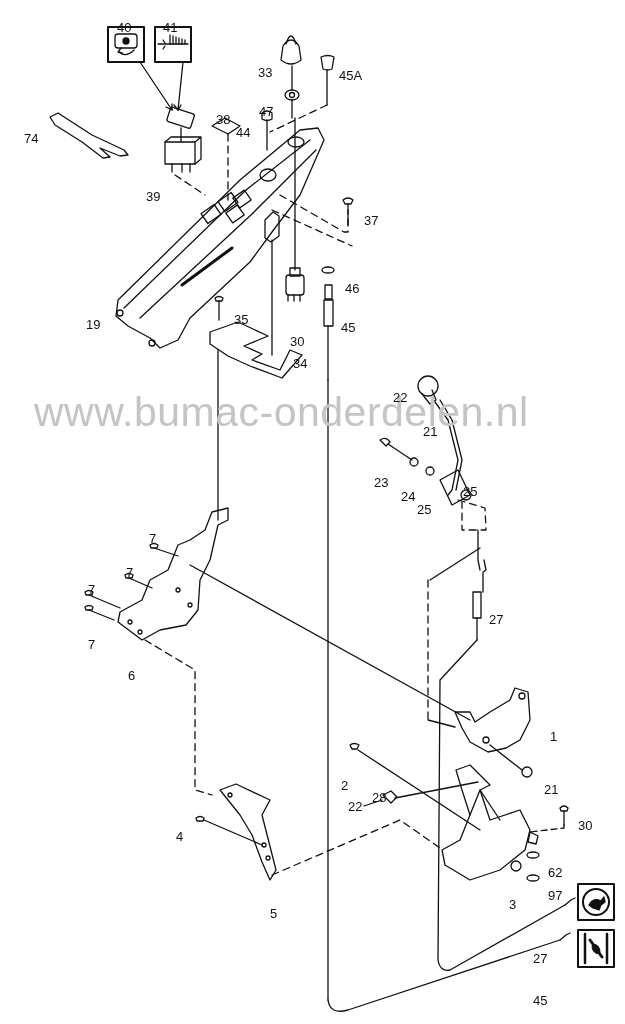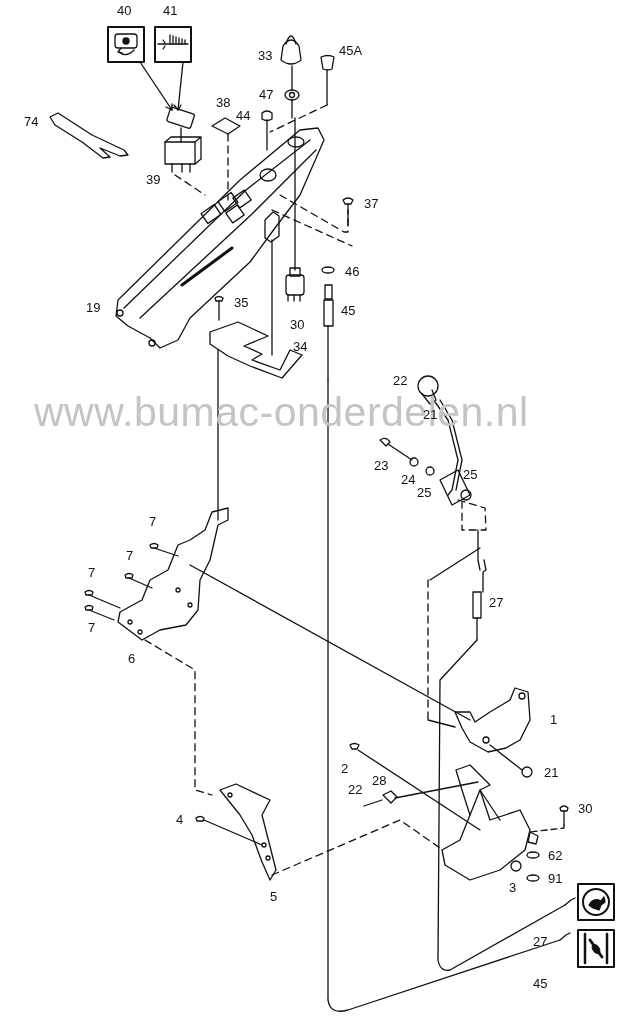--- a/index.html
+++ b/index.html
@@ -1,20 +1,20 @@
 <!DOCTYPE html>
 <html><head>
 <meta charset="utf-8">
 <style>
   html, body { margin: 0; padding: 0; background: #ffffff; }
   body { width: 625px; height: 1024px; position: relative; overflow: hidden;
          font-family: "Liberation Sans", sans-serif; }
   #diagram { position: absolute; left: 0; top: 0; width: 625px; height: 1024px; }
   .lbl { position: absolute; font-family: "Liberation Sans", sans-serif; font-size: 13px;
-         color: #111111; line-height: 13px; white-space: nowrap; }
+         color: #111111; line-height: 13px; white-space: nowrap; margin-top: 17px; }
   .watermark { position: absolute; left: 34px; top: 389px; font-family: "Liberation Sans", sans-serif;
                font-size: 41px; color: #c4c4c4; letter-spacing: 0.5px; white-space: nowrap; line-height: 46px; text-align: right; }
 </style>
 </head>
 <body>
 
 <svg id="diagram" width="625" height="1024" viewBox="0 0 625 1024" fill="none" stroke="#111" stroke-width="1.3" stroke-linecap="round" stroke-linejoin="round">
 
   <g>
     <rect x="108" y="27" width="36" height="35" stroke-width="2"></rect>
@@ -193,21 +193,21 @@
 
   <path d="M560 940 l6 -5 l4 -2"></path>
   <path d="M565 905 l6 -5 l4 -2"></path>
 </svg>
 
 <div class="watermark">www.bumac-onderdelen.nl</div>
 
 <div class="lbl" style="left:117px;top:4px">40</div>
 <div class="lbl" style="left:163px;top:4px">41</div>
 <div class="lbl" style="left:258px;top:49px">33</div>
-<div class="lbl" style="left:339px;top:44px">45A</div>
+<div class="lbl" style="left:339px;top:52px">45A</div>
 <div class="lbl" style="left:259px;top:88px">47</div>
 <div class="lbl" style="left:216px;top:96px">38</div>
 <div class="lbl" style="left:236px;top:109px">44</div>
 <div class="lbl" style="left:24px;top:115px">74</div>
 <div class="lbl" style="left:146px;top:173px">39</div>
 <div class="lbl" style="left:364px;top:197px">37</div>
 <div class="lbl" style="left:345px;top:265px">46</div>
 <div class="lbl" style="left:341px;top:304px">45</div>
 <div class="lbl" style="left:86px;top:301px">19</div>
 <div class="lbl" style="left:234px;top:296px">35</div>
@@ -227,16 +227,16 @@
 <div class="lbl" style="left:489px;top:596px">27</div>
 <div class="lbl" style="left:550px;top:713px">1</div>
 <div class="lbl" style="left:341px;top:762px">2</div>
 <div class="lbl" style="left:544px;top:766px">21</div>
 <div class="lbl" style="left:372px;top:774px">28</div>
 <div class="lbl" style="left:348px;top:783px">22</div>
 <div class="lbl" style="left:578px;top:802px">30</div>
 <div class="lbl" style="left:176px;top:813px">4</div>
 <div class="lbl" style="left:548px;top:849px">62</div>
 <div class="lbl" style="left:509px;top:881px">3</div>
-<div class="lbl" style="left:548px;top:872px">91</div>
+<div class="lbl" style="left:548px;top:872px">97</div>
 <div class="lbl" style="left:270px;top:890px">5</div>
 <div class="lbl" style="left:533px;top:935px">27</div>
 <div class="lbl" style="left:533px;top:977px">45</div>
 
 </body></html>

